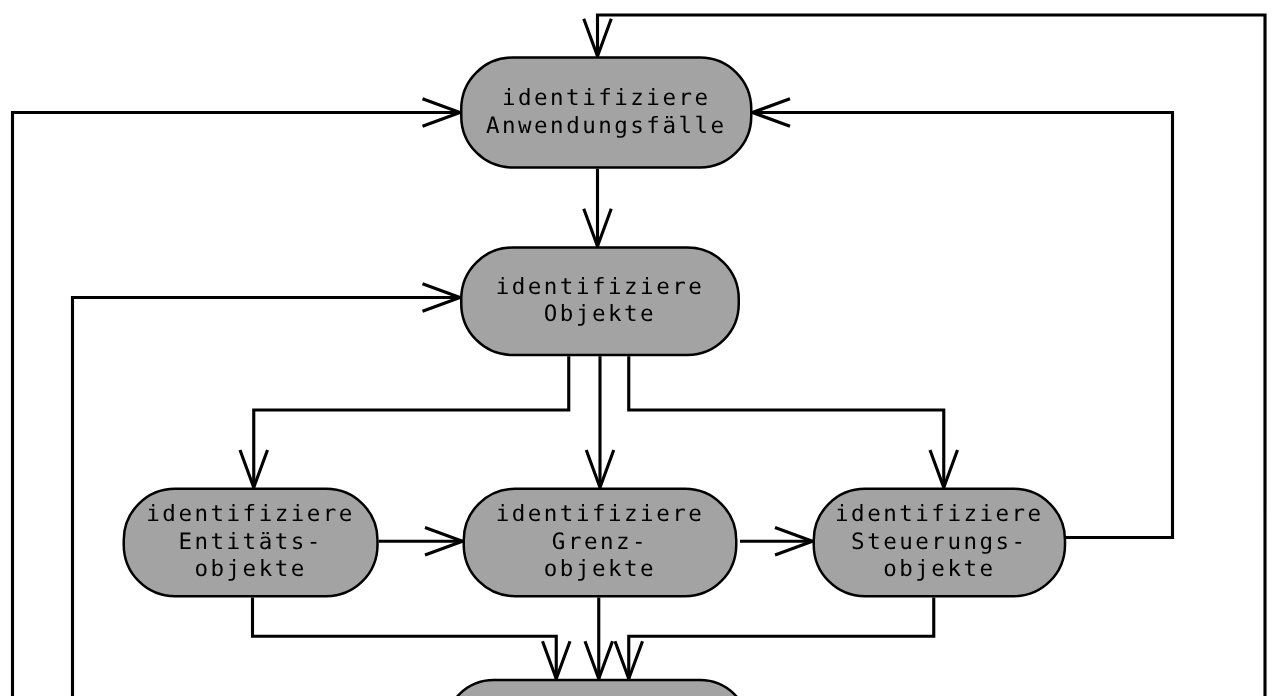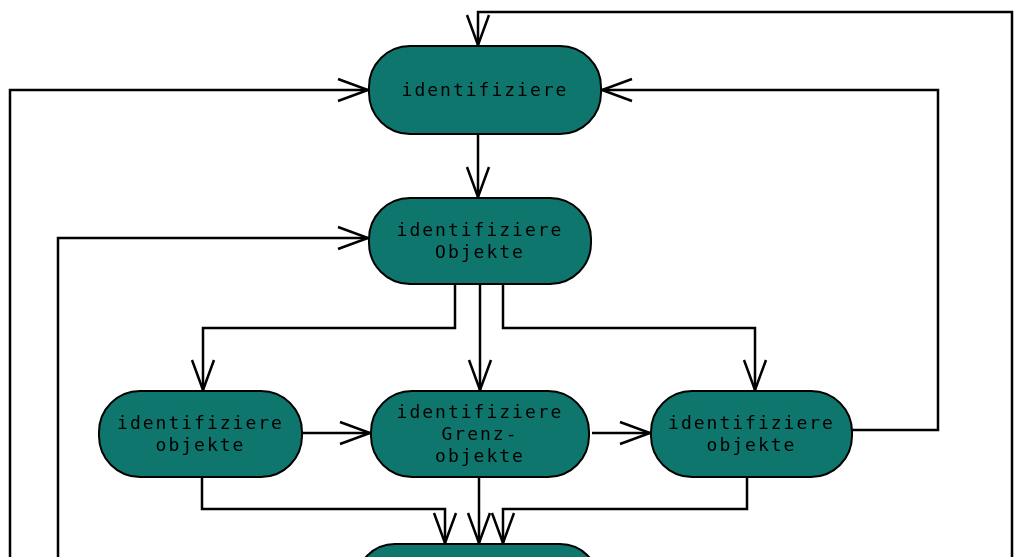--- a/index.html
+++ b/index.html
@@ -18,21 +18,21 @@
     z-index: 1;
   }
   .edge-layer polyline {
     fill: none;
     stroke: #000000;
     stroke-width: 2.5;
   }
   .node {
     position: absolute;
     box-sizing: border-box;
-    background: #0f766e;
+    background: #a3a3a3;
     border: 2.5px solid #000000;
     border-radius: 42px;
     display: flex;
     flex-direction: column;
     align-items: center;
     justify-content: center;
     z-index: 2;
   }
   .node .line {
     font-size: 18px;
@@ -70,33 +70,36 @@
       <polyline points="202,478 202,509 445,509 445,543"></polyline>
       <polyline points="434,513 445,543 456,513"></polyline>
       <polyline points="479,478 479,543"></polyline>
       <polyline points="468,513 479,543 490,513"></polyline>
       <polyline points="747,478 747,509 503,509 503,543"></polyline>
       <polyline points="492,513 503,543 514,513"></polyline>
     </svg>
   <div id="node-layer">
       <div class="node" style="left: 368px; top: 45px; width: 234px; height: 90px;">
         <div class="line">identifiziere</div>
+        <div class="line">Anwendungsfälle</div>
       </div>
       <div class="node" style="left: 368px; top: 197px; width: 224px; height: 88px;">
         <div class="line">identifiziere</div>
         <div class="line">Objekte</div>
       </div>
       <div class="node" style="left: 98px; top: 390px; width: 205px; height: 88px;">
         <div class="line">identifiziere</div>
+        <div class="line">Entitäts-</div>
         <div class="line">objekte</div>
       </div>
       <div class="node" style="left: 370px; top: 390px; width: 220px; height: 88px;">
         <div class="line">identifiziere</div>
         <div class="line">Grenz-</div>
         <div class="line">objekte</div>
       </div>
       <div class="node" style="left: 650px; top: 390px; width: 203px; height: 88px;">
         <div class="line">identifiziere</div>
+        <div class="line">Steuerungs-</div>
         <div class="line">objekte</div>
       </div>
       <div class="node" style="left: 355px; top: 543px; width: 245px; height: 80px;"></div>
     </div>
 </div>
 
 </body></html>

